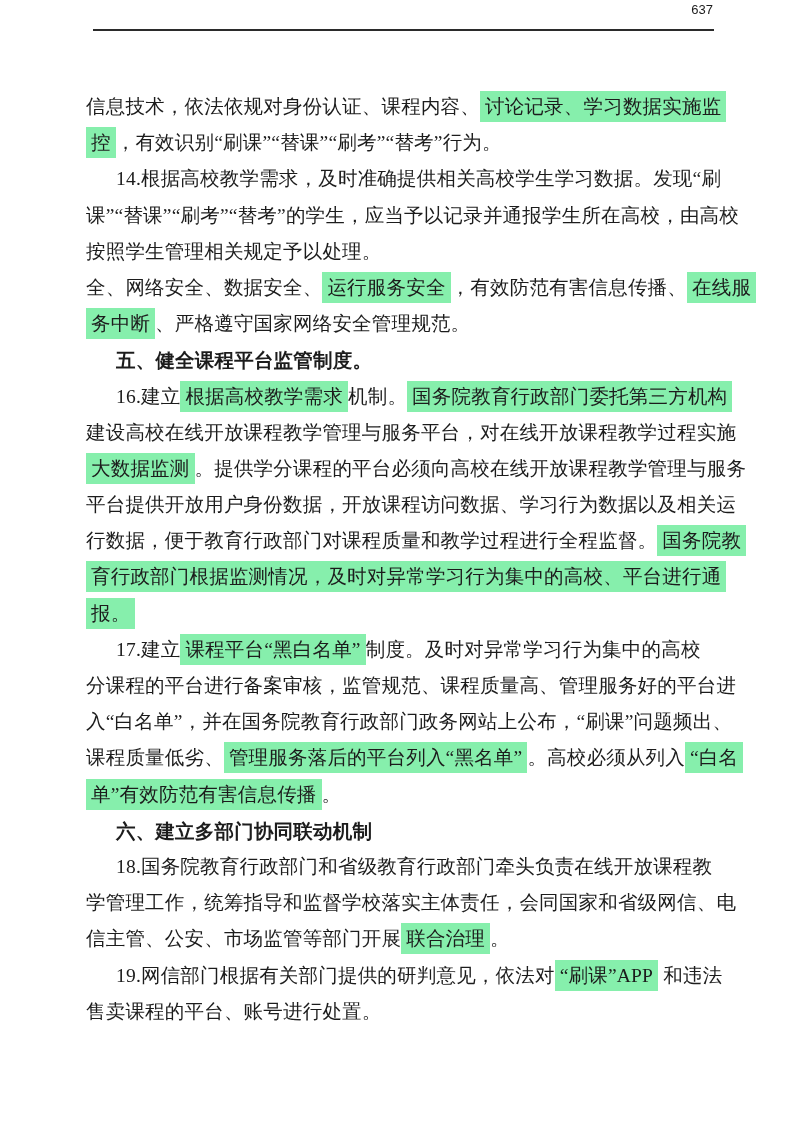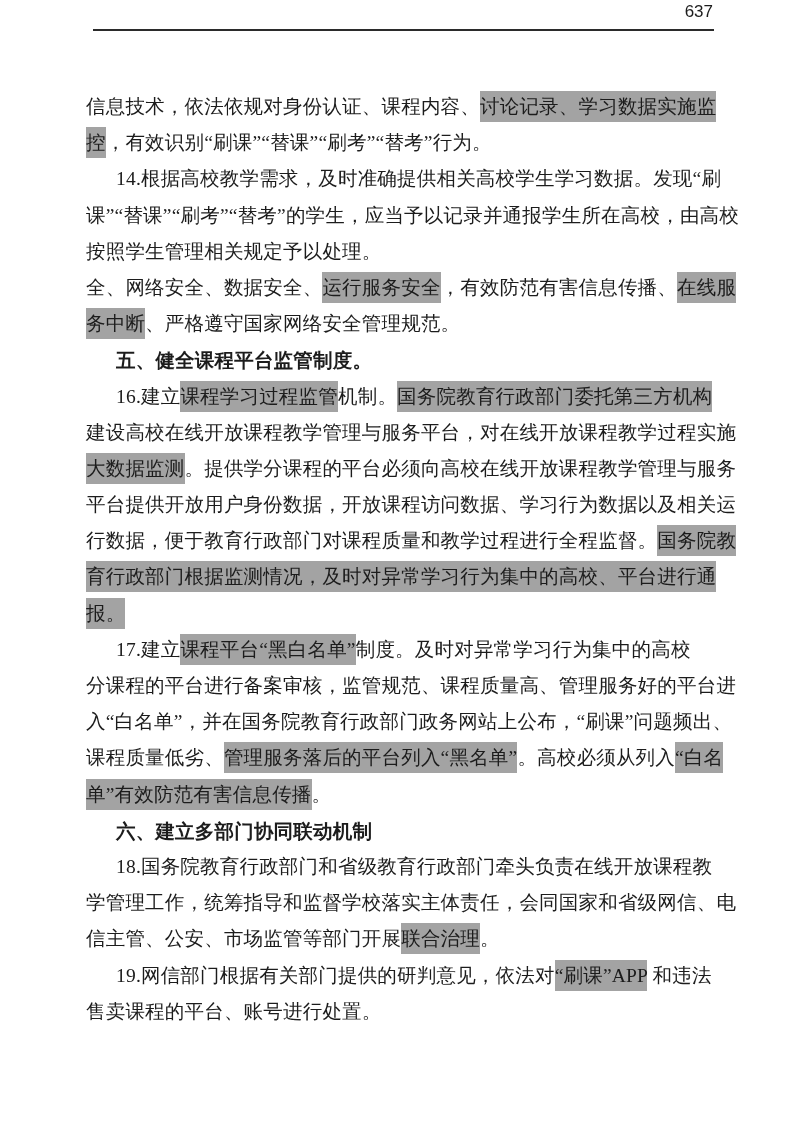--- a/index.html
+++ b/index.html
@@ -11,21 +11,21 @@
     background: #ffffff;
     overflow: hidden;
     font-family: "Liberation Serif", "DejaVu Serif", serif;
     color: #1c1c1c;
   }
   .page-number {
     position: absolute;
     top: 2px;
     right: 80px;
     font-family: "Liberation Sans", "DejaVu Sans", sans-serif;
-    font-size: 17px;
+    font-size: 13px;
     color: #1c1c1c;
   }
   .header-rule {
     position: absolute;
     left: 93px;
     top: 29px;
     width: 621px;
     height: 2px;
     background: #2b2b2b;
   }
@@ -41,40 +41,40 @@
     font-size: 19.5px;
     white-space: nowrap;
     letter-spacing: 0.2px;
   }
   .line.indent { padding-left: 30px; }
   .line.bold {
     font-weight: 700;
     font-family: "Liberation Sans", "DejaVu Sans", sans-serif;
   }
   .hl {
-    background: #a3a3a3;
-    padding: 5px 0;
+    background: #86efac;
+    padding: 5px 5px;
   }
 </style>
 </head>
 <body>
 
 <div class="page">
   <div class="page-number">637</div>
   <div class="header-rule"></div>
   <div class="content">
       <div class="line"><span>信息技术，依法依规对身份认证、课程内容、</span><span class="hl">讨论记录、学习数据实施监</span></div>
       <div class="line"><span class="hl">控</span><span>，有效识别“刷课”“替课”“刷考”“替考”行为。</span></div>
       <div class="line indent"><span>14.根据高校教学需求，及时准确提供相关高校学生学习数据。发现“刷</span></div>
       <div class="line"><span>课”“替课”“刷考”“替考”的学生，应当予以记录并通报学生所在高校，由高校</span></div>
       <div class="line"><span>按照学生管理相关规定予以处理。</span></div>
       <div class="line"><span>全、网络安全、数据安全、</span><span class="hl">运行服务安全</span><span>，有效防范有害信息传播、</span><span class="hl">在线服</span></div>
       <div class="line"><span class="hl">务中断</span><span>、严格遵守国家网络安全管理规范。</span></div>
       <div class="line indent bold"><span>五、健全课程平台监管制度。</span></div>
-      <div class="line indent"><span>16.建立</span><span class="hl">课程学习过程监管</span><span>机制。</span><span class="hl">国务院教育行政部门委托第三方机构</span></div>
+      <div class="line indent"><span>16.建立</span><span class="hl">根据高校教学需求</span><span>机制。</span><span class="hl">国务院教育行政部门委托第三方机构</span></div>
       <div class="line"><span>建设高校在线开放课程教学管理与服务平台，对在线开放课程教学过程实施</span></div>
       <div class="line"><span class="hl">大数据监测</span><span>。提供学分课程的平台必须向高校在线开放课程教学管理与服务</span></div>
       <div class="line"><span>平台提供开放用户身份数据，开放课程访问数据、学习行为数据以及相关运</span></div>
       <div class="line"><span>行数据，便于教育行政部门对课程质量和教学过程进行全程监督。</span><span class="hl">国务院教</span></div>
       <div class="line"><span class="hl">育行政部门根据监测情况，及时对异常学习行为集中的高校、平台进行通</span></div>
       <div class="line"><span class="hl">报。</span></div>
       <div class="line indent"><span>17.建立</span><span class="hl">课程平台“黑白名单”</span><span>制度。及时对异常学习行为集中的高校</span></div>
       <div class="line"><span>分课程的平台进行备案审核，监管规范、课程质量高、管理服务好的平台进</span></div>
       <div class="line"><span>入“白名单”，并在国务院教育行政部门政务网站上公布，“刷课”问题频出、</span></div>
       <div class="line"><span>课程质量低劣、</span><span class="hl">管理服务落后的平台列入“黑名单”</span><span>。高校必须从列入</span><span class="hl">“白名</span></div>

